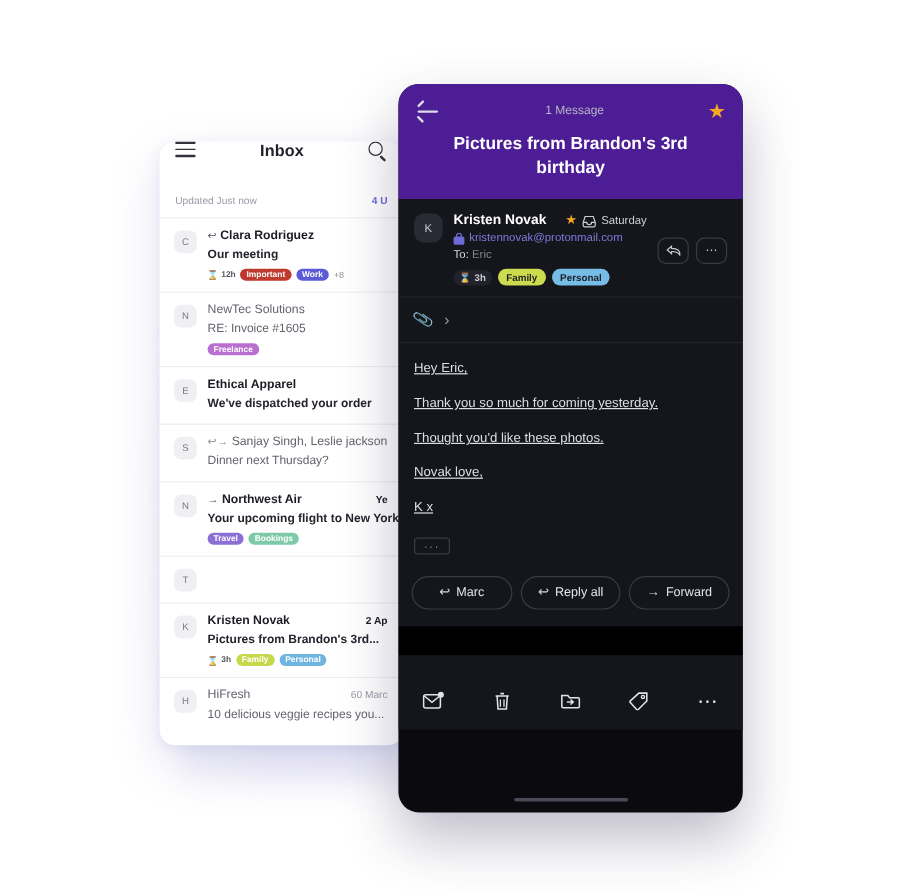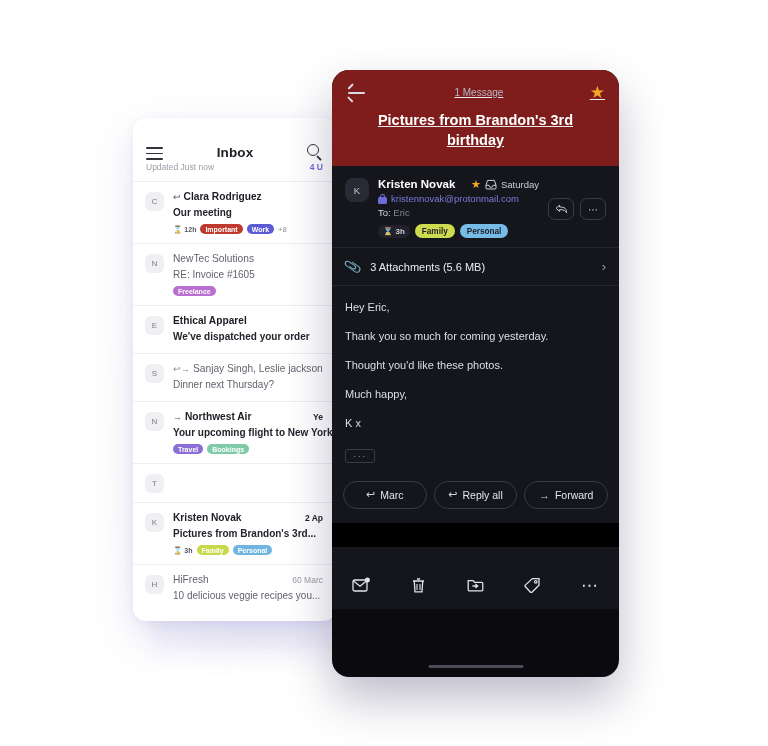--- a/index.html
+++ b/index.html
@@ -27,21 +27,21 @@
 
   
   #inbox-card {
     position:absolute; left:133px; top:118px; width:203px; height:503px;
     background:#ffffff; border-radius:13px;
     box-shadow: 0 16px 40px rgba(120,114,190,.20), 0 2px 10px rgba(120,114,190,.10);
     overflow:hidden;
     color:#2b2b33;
   }
   .inbox-top {
-    height:42px; display:flex; align-items:flex-end; padding:0 13px; gap:8px;
+    height:42px; display:flex; align-items:flex-start; padding:0 13px; gap:8px;
   }
   .burger { width:17px; height:13px; display:flex; flex-direction:column; justify-content:space-between; flex:0 0 auto;}
   .burger i { display:block; height:1.8px; background:#33333c; border-radius:2px; }
   .inbox-title { flex:1; text-align:center; font-size:13.5px; font-weight:700; color:#21212a; letter-spacing:.1px; }
   .search-ic { width:16px; height:16px; flex:0 0 auto; position:relative; }
   .search-ic .ring { position:absolute; left:0; top:0; width:12px; height:12px; border:1.7px solid #33333c; border-radius:50%; }
   .search-ic .stem { position:absolute; left:10px; top:11px; width:6px; height:1.7px; background:#33333c; transform:rotate(45deg); transform-origin:left center; border-radius:2px;}
 
   .updated-row { display:flex; align-items:center; padding:2px 13px 9px; }
   .updated-txt { font-size:8.5px; color:#9a9aa6; }
@@ -73,21 +73,21 @@
   .tag { font-size:7px; font-weight:700; padding:1.5px 5px; border-radius:8px; color:#fff; white-space:nowrap; }
   .plus { font-size:7.5px; color:#8b8b96; }
 
   
   #phone {
     position:absolute; left:332px; top:70px; width:287px; height:607px;
     background:#0b0b0f; border-radius:17px; overflow:hidden;
     box-shadow: 0 22px 46px rgba(40,35,80,.30);
     color:#e9e9f2;
   }
-  .ph-head { background:#7f1d1d; padding:14px 14px 16px;text-decoration:underline; }
+  .ph-head { background:#4c1d95; padding:14px 14px 16px; }
   .ph-head-top { display:flex; align-items:center; }
   .back-arrow { width:22px; height:16px; position:relative; }
   .back-arrow .ln { position:absolute; left:2px; top:7.5px; width:17px; height:1.5px; background:#dcdce6; border-radius:2px; }
   .back-arrow .a1, .back-arrow .a2 { position:absolute; left:2px; width:7px; height:1.5px; background:#dcdce6; border-radius:2px; }
   .back-arrow .a1 { top:3.6px; transform:rotate(-45deg); transform-origin:left center;}
   .back-arrow .a2 { top:11.4px; transform:rotate(45deg); transform-origin:left center;}
   .msg-count { flex:1; text-align:center; font-size:10px; color:#b6b6c4; }
   .star { font-size:17px; color:#f5a623; line-height:1; }
   .ph-subject { text-align:center; font-size:14.5px; font-weight:700; line-height:1.35; margin-top:10px; color:#ffffff; padding:0 12px;}
 
@@ -115,21 +115,21 @@
   .tag-dk { font-size:8.2px; font-weight:700; padding:2.5px 7px; border-radius:9px; color:#1d1d24; white-space:nowrap; }
   .sb-actions { display:flex; gap:6px; align-self:flex-start; margin-top:20px; }
   .rbtn { width:26px; height:22px; border:1px solid #3a3a46; border-radius:7px; display:flex; align-items:center; justify-content:center; color:#c9c9d6; font-size:10px;}
 
   .attach-row { display:flex; align-items:center; gap:9px; padding:11px 13px; border-top:1px solid #24242e; border-bottom:1px solid #24242e;}
   .clip { font-size:13px; color:#cfcfdb; transform:rotate(-15deg); }
   .attach-txt { font-size:11px; color:#ececf4; flex:1;}
   .chev { font-size:13px; color:#9a9aa8; }
 
   .body-txt { padding:14px 13px 4px; }
-  .body-txt p { font-size:11px; line-height:1.45; color:#dedee8; margin-bottom:13px; }
+  .body-txt p { font-size:11px; line-height:1.45; color:#dedee8; margin-bottom:13px;text-decoration:underline; }
   .more-btn { display:inline-flex; align-items:center; justify-content:center; width:30px; height:14px; border:1px solid #3a3a46; border-radius:3px; color:#9a9aa8; font-size:9px; letter-spacing:1.5px; margin-bottom:14px;}
 
   .reply-bar { display:flex; gap:7px; padding:0 11px 14px; }
   .rpill { flex:1; height:28px; border:1px solid #3a3a46; border-radius:14px; display:flex; align-items:center; justify-content:center; gap:5px; font-size:10.5px; color:#e4e4ee; }
   .rpill .g { font-size:11px; color:#d2d2de; }
 
   .gap-black { background:#000; height:24px; }
 
   .toolbar { background:#15151c; padding:15px 20px 0; display:flex; align-items:center; justify-content:space-between; height:62px;}
   .tb-ic { color:#e2e2ec; display:flex; align-items:center; justify-content:center; }
@@ -287,30 +287,29 @@
             <svg width="13" height="11" viewBox="0 0 13 11">
                 <path d="M4.6 1.2 1 4.3l3.6 3.1V5.6c3.9 0 5.9 1 7 3.3.2-4.2-2-5.9-7-5.9V1.2Z" fill="none" stroke="#c9c9d6" stroke-width="1"></path>
               </svg>
           </div>
           <div class="rbtn">⋯</div>
         </div>
       </div>
 
       <div class="attach-row">
         <span class="clip">📎</span>
-        <span class="attach-txt">3 Attachments (5.6 MB)</span>
         <span class="chev">›</span>
       </div>
 
       <div class="body-txt">
         <div id="body-paras">
             <p>Hey Eric,</p>
             <p>Thank you so much for coming yesterday.</p>
             <p>Thought you'd like these photos.</p>
-            <p>Much happy,</p>
+            <p>Novak love,</p>
             <p>K x</p>
           </div>
         <div class="more-btn">···</div>
       </div>
 
       <div class="reply-bar" id="reply-bar">
           <div class="rpill">
             <span class="g">↩</span>
             <span>Marc</span>
           </div>

